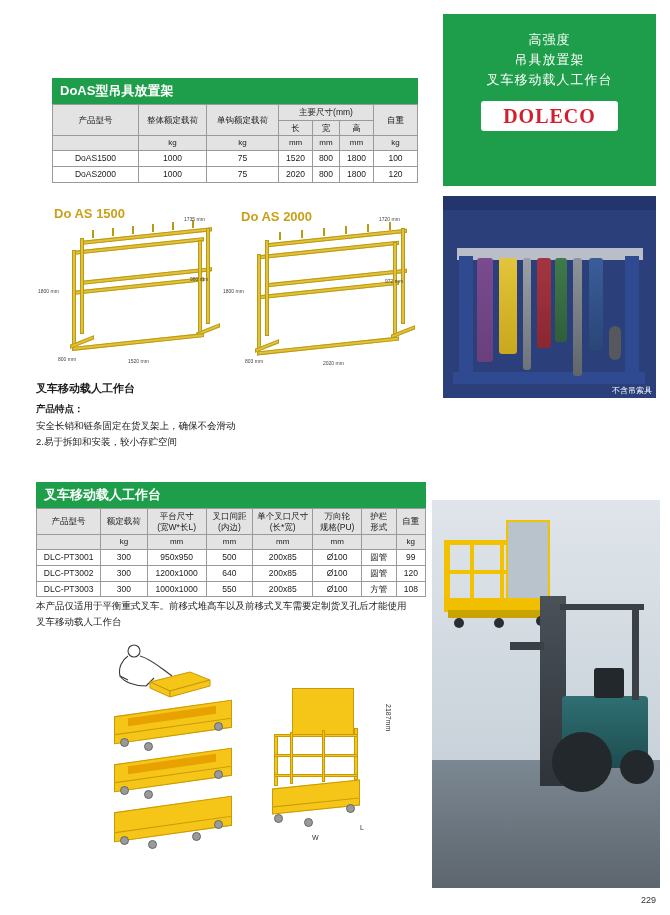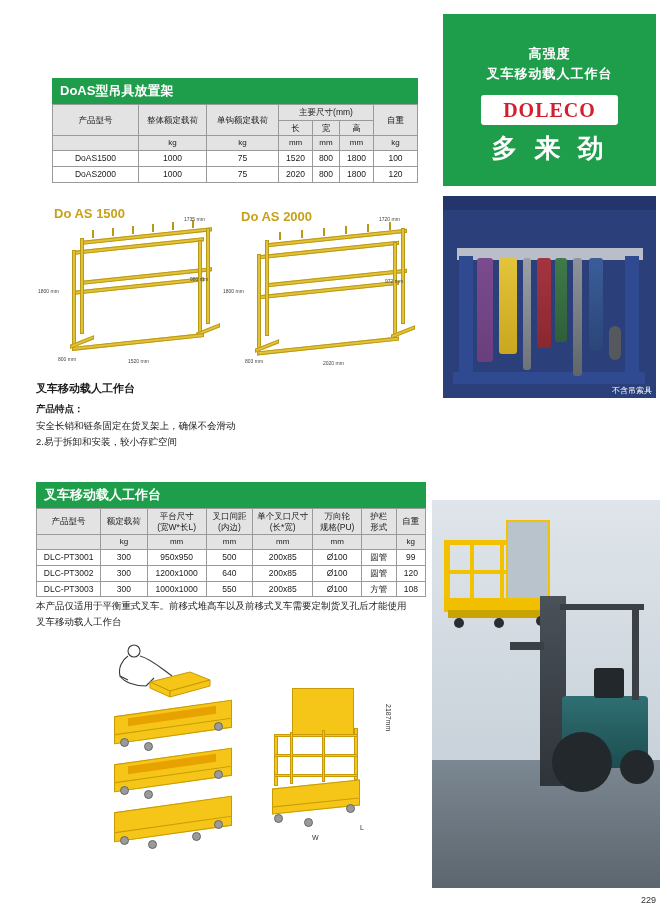--- a/index.html
+++ b/index.html
@@ -14,21 +14,21 @@
   }
   .page { position:relative; width:670px; height:915px; }
 
   
   .brand-panel {
     position:absolute; left:443px; top:14px; width:213px; height:172px;
     background:#1e9e4a;
     color:#fff;
     text-align:center;
   }
-  .brand-titles { padding-top:30px; line-height:1.55; font-size:13px; font-weight:bold; letter-spacing:1px; }
+  .brand-titles { padding-top:16px; line-height:1.55; font-size:13px; font-weight:normal; letter-spacing:1px; }
   .brand-logo-box {
     margin:11px auto 0; width:137px; height:30px; background:#ffffff;
     border-radius:3px; position:relative;
   }
   .brand-logo-box .dl {
     position:absolute; left:0; top:0; width:100%; height:100%;
     display:flex; align-items:center; justify-content:center;
     color:#d0202e; font-weight:bold; font-size:20px; letter-spacing:1px;
     font-family:"Liberation Serif", serif;
   }
@@ -123,26 +123,26 @@
   .pageno { position:absolute; right:14px; bottom:10px; font-size:9px; color:#333; }
 </style>
 </head>
 <body>
 
 <div class="page">
 
   <div class="brand-panel">
     <div class="brand-titles">
       <div>高强度</div>
+      <div>吊具放置架</div>
       <div>叉车移动载人工作台</div>
     </div>
     <div class="brand-logo-box">
       <div class="dl">DOLECO</div>
     </div>
-    <div class="brand-cn">多 来 劲</div>
   </div>
 
   <div class="t1-wrap">
     <div class="sec-bar">DoAS型吊具放置架</div>
     <table class="spec">
       <thead>
         <tr>
           <td rowspan="2" style="width:86px">产品型号</td>
           <td rowspan="2" style="width:68px">整体额定载荷</td>
           <td rowspan="2" style="width:72px">单钩额定载荷</td>

